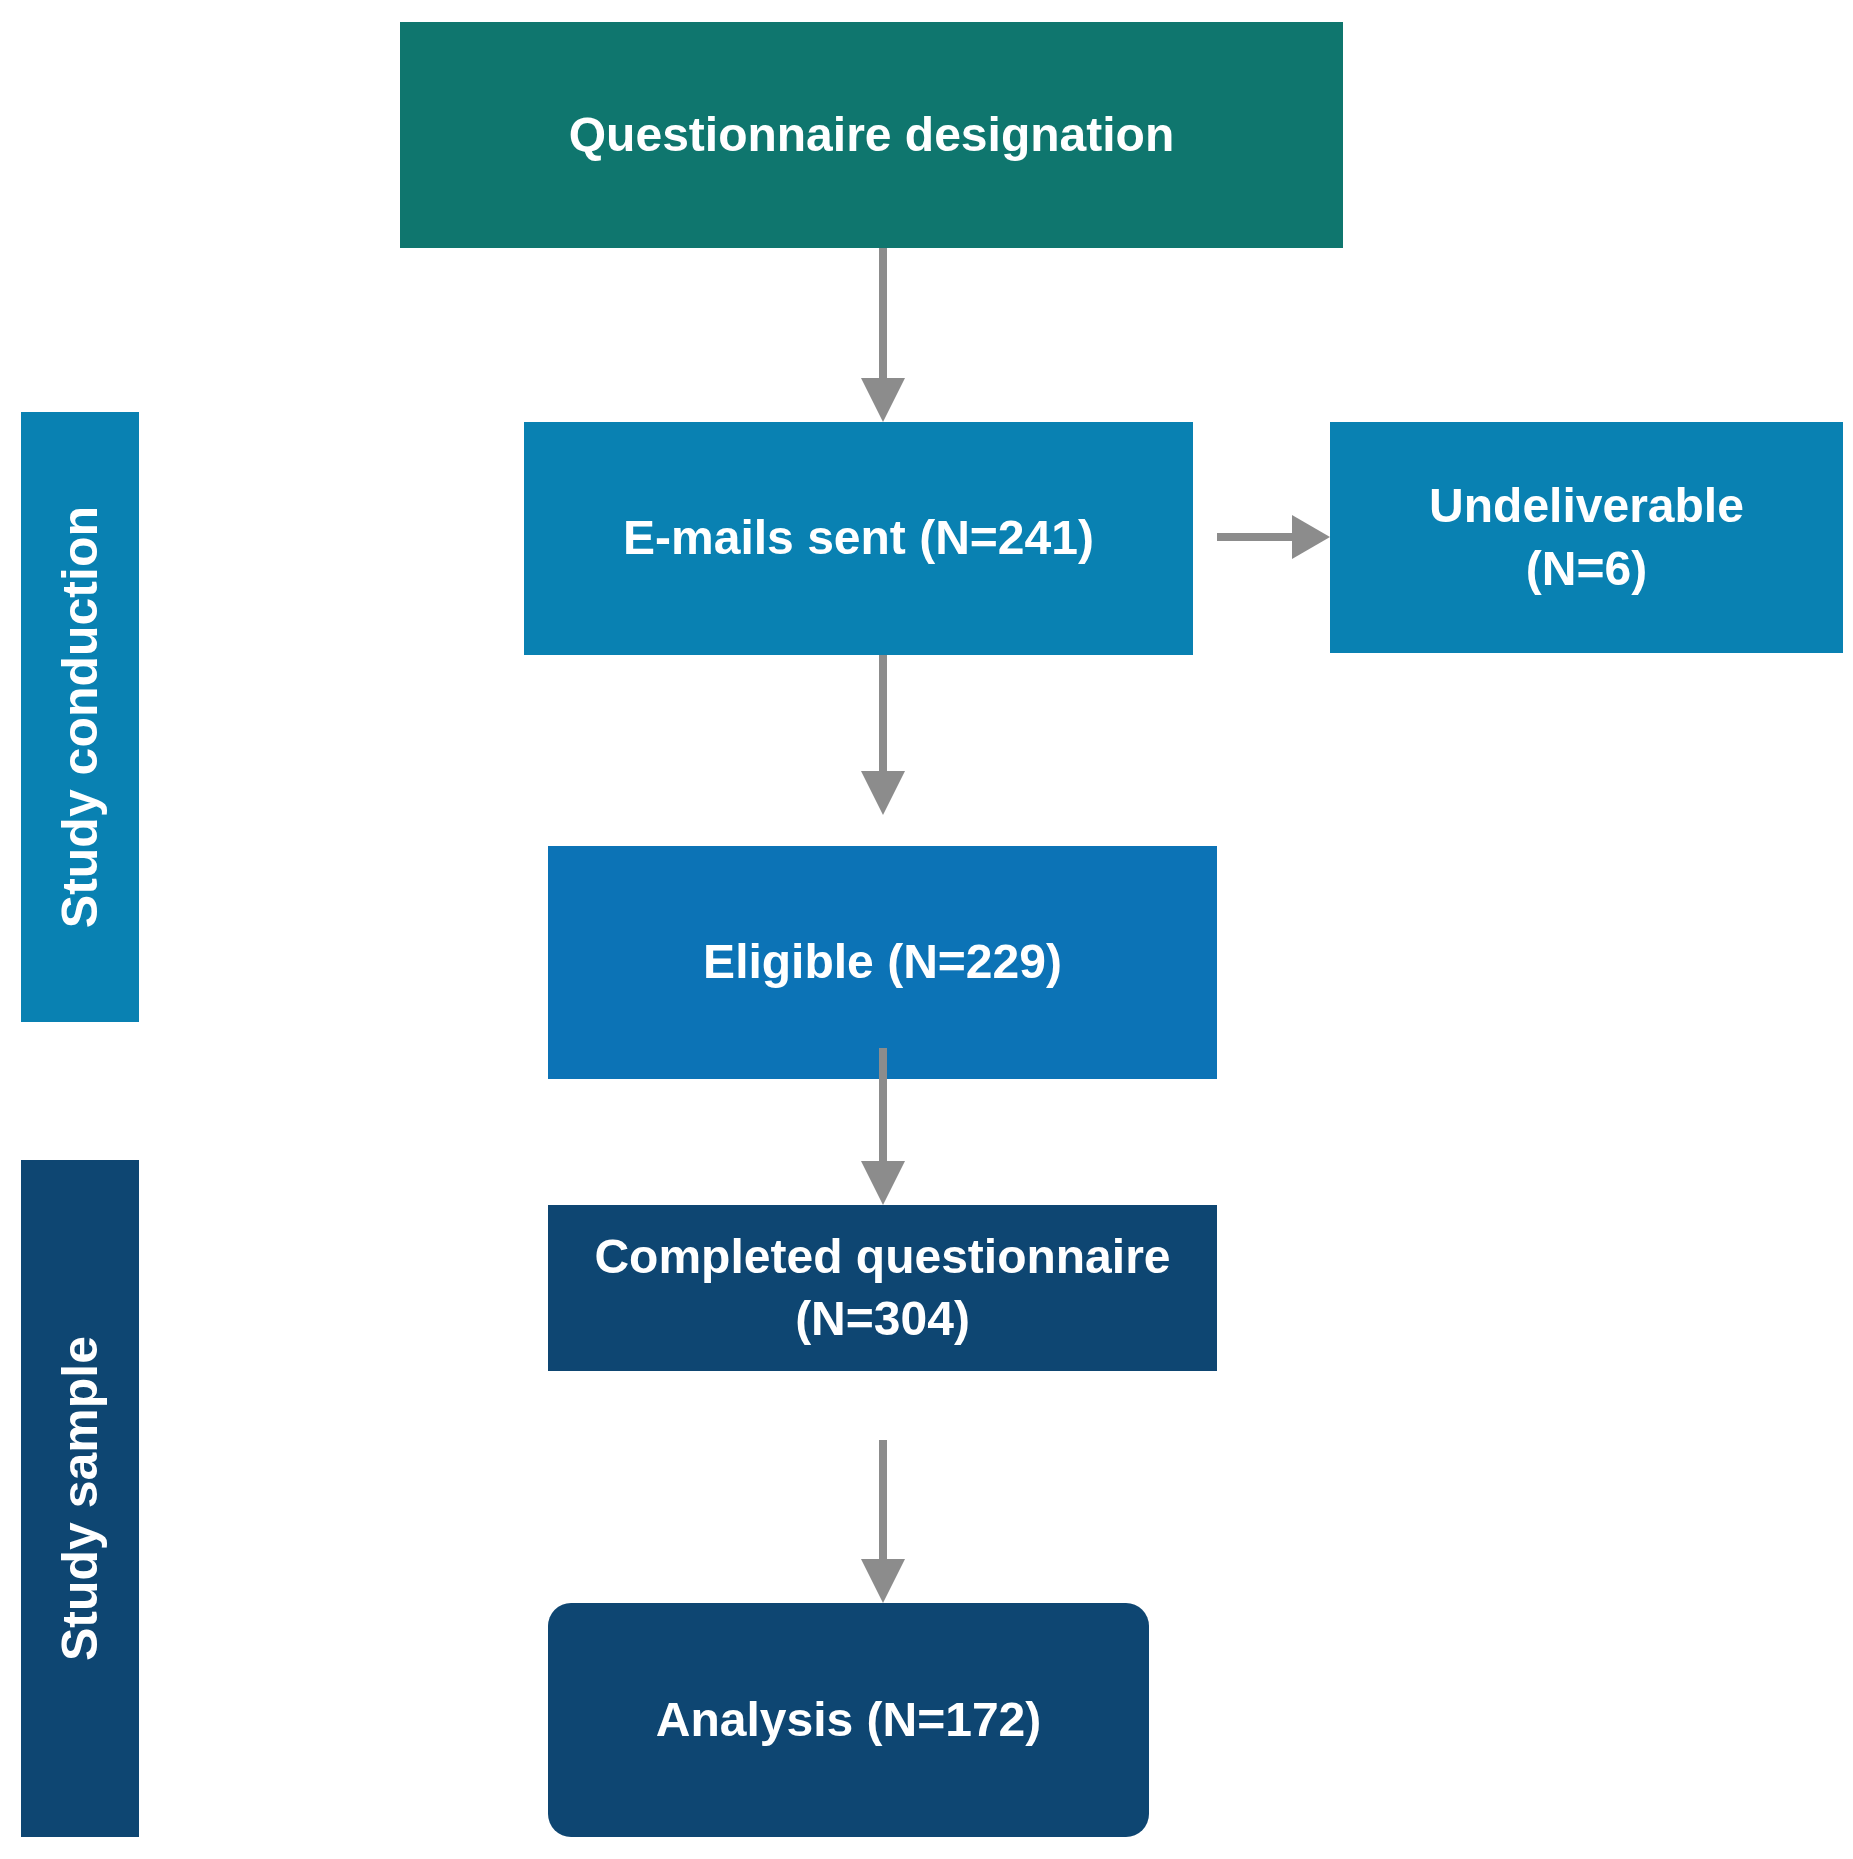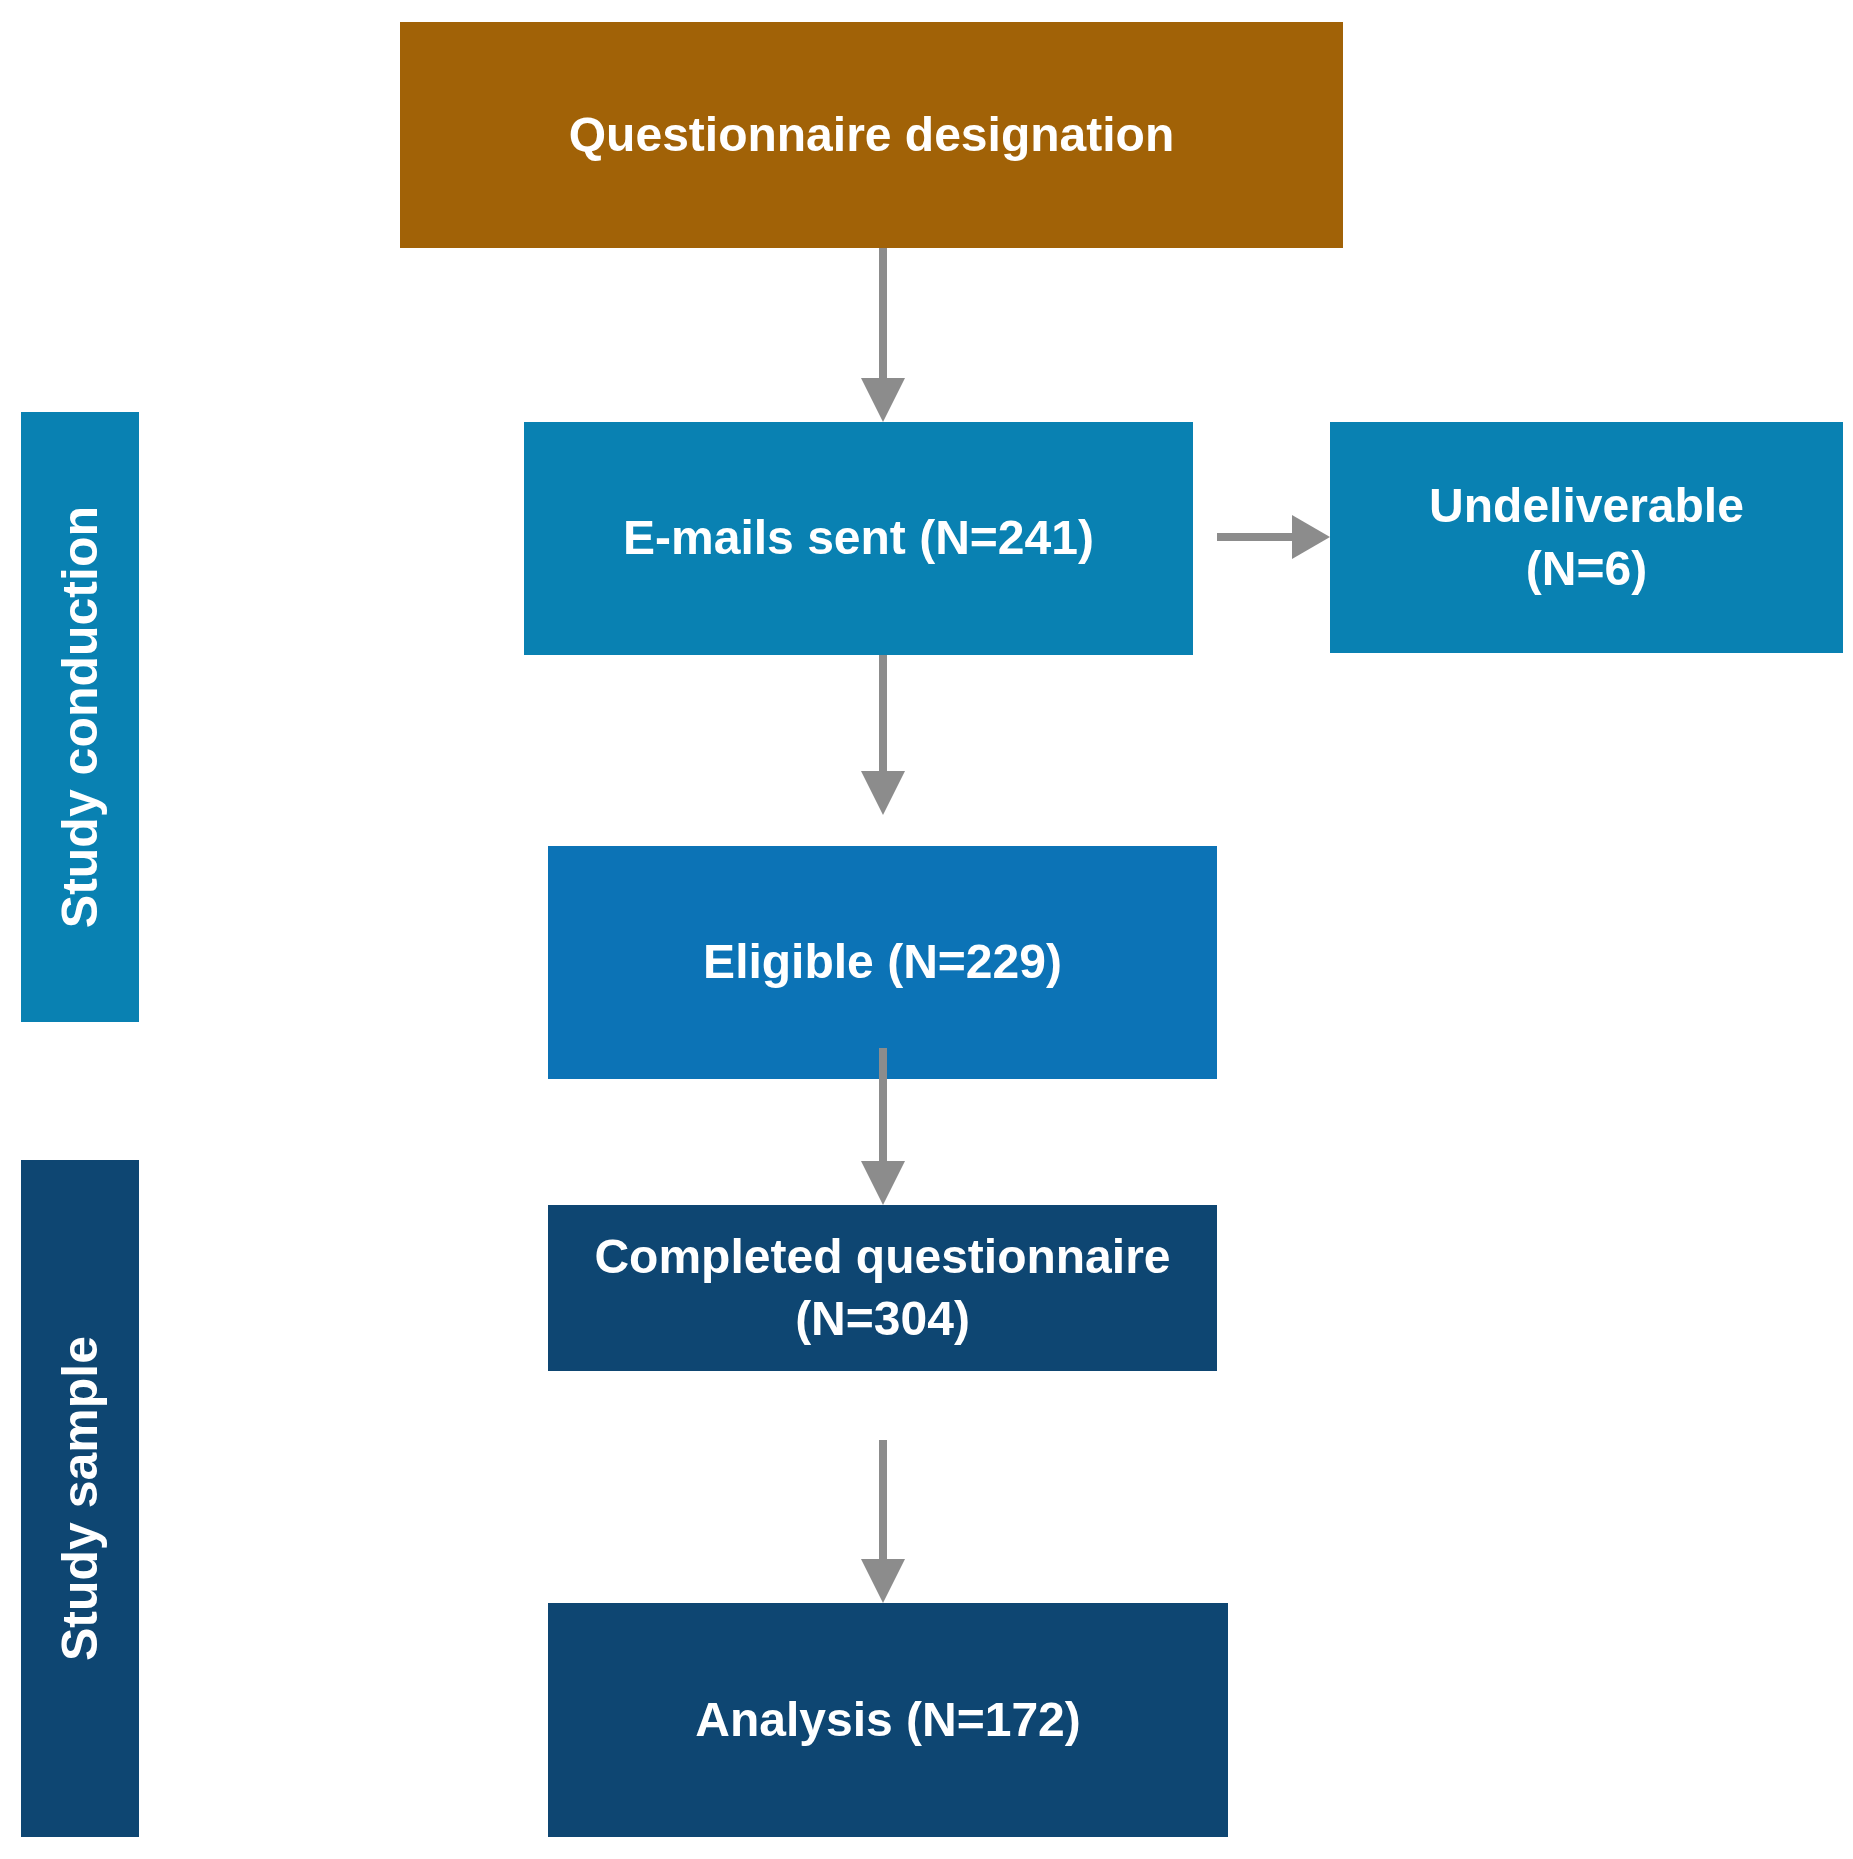--- a/index.html
+++ b/index.html
@@ -54,21 +54,21 @@
     border-left-width: 38px;
     border-left-style: solid;
   }
   .line { display: block; }
 </style>
 </head>
 <body>
 
 <div id="canvas">
 
-  <div class="box" style="left: 400px; top: 22px; width: 943px; height: 226px; background-color: #a16207;">
+  <div class="box" style="left: 400px; top: 22px; width: 943px; height: 226px; background-color: #0f766e;">
     <span class="line">Questionnaire designation</span>
   </div>
 
   <div class="shaft" style="left: 879px; top: 248px; width: 8px; height: 134px; background-color: rgb(140, 140, 140);"></div>
   <div class="head-down" style="left: 861px; top: 378px; border-top-color: rgb(140, 140, 140);"></div>
 
   <div class="box" style="left: 524px; top: 422px; width: 669px; height: 233px; background-color: rgb(9, 129, 178);">
     <span class="line">E-mails sent (N=241)</span>
   </div>
 
@@ -91,21 +91,21 @@
   <div class="head-down" style="left: 861px; top: 1161px; border-top-color: rgb(140, 140, 140);"></div>
 
   <div class="box" style="left: 548px; top: 1205px; width: 669px; height: 166px; background-color: rgb(14, 70, 114);">
     <span class="line">Completed questionnaire</span>
     <span class="line">(N=304)</span>
   </div>
 
   <div class="shaft" style="left: 879px; top: 1440px; width: 8px; height: 123px; background-color: rgb(140, 140, 140);"></div>
   <div class="head-down" style="left: 861px; top: 1559px; border-top-color: rgb(140, 140, 140);"></div>
 
-  <div class="box" style="left: 548px; top: 1603px; width: 680px; height: 234px; background-color: rgb(14, 70, 114);">
+  <div class="box" style="left: 548px; top: 1603px; width: 601px; height: 234px; background-color: rgb(14, 70, 114); border-radius: 23px;">
     <span class="line">Analysis (N=172)</span>
   </div>
 
   <div class="sidebar" style="left: 21px; top: 412px; width: 118px; height: 610px; background-color: rgb(9, 129, 178);">
     <span class="vtext">Study conduction</span>
   </div>
 
   <div class="sidebar" style="left: 21px; top: 1160px; width: 118px; height: 677px; background-color: rgb(14, 70, 114);">
     <span class="vtext">Study sample</span>
   </div>

